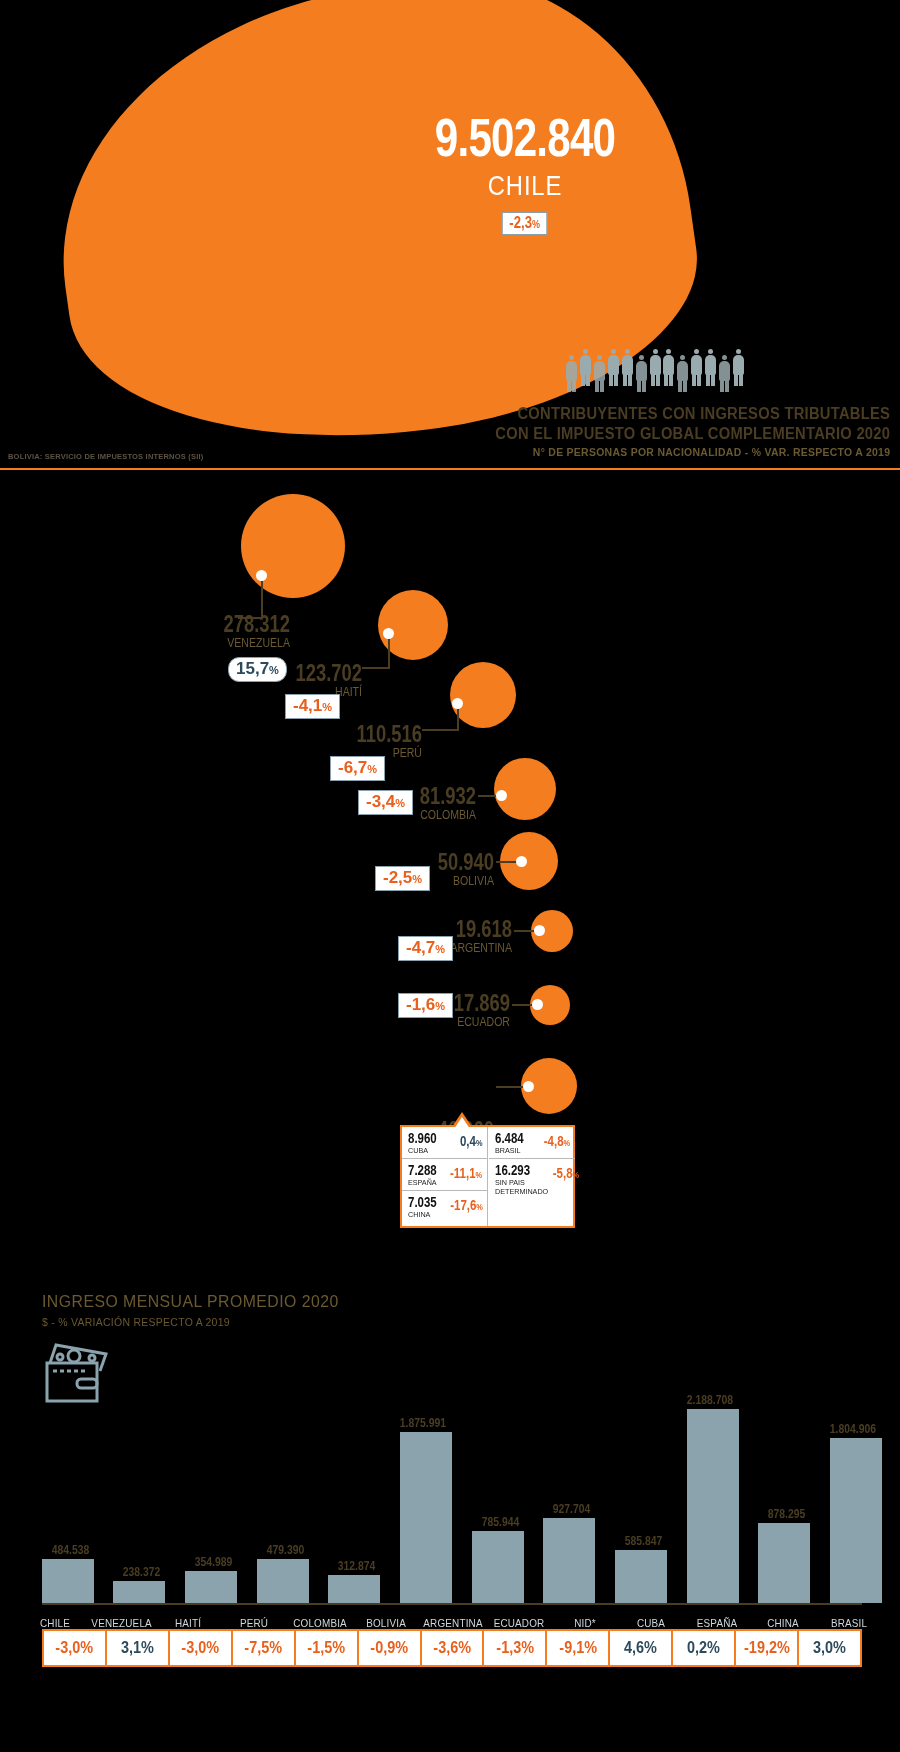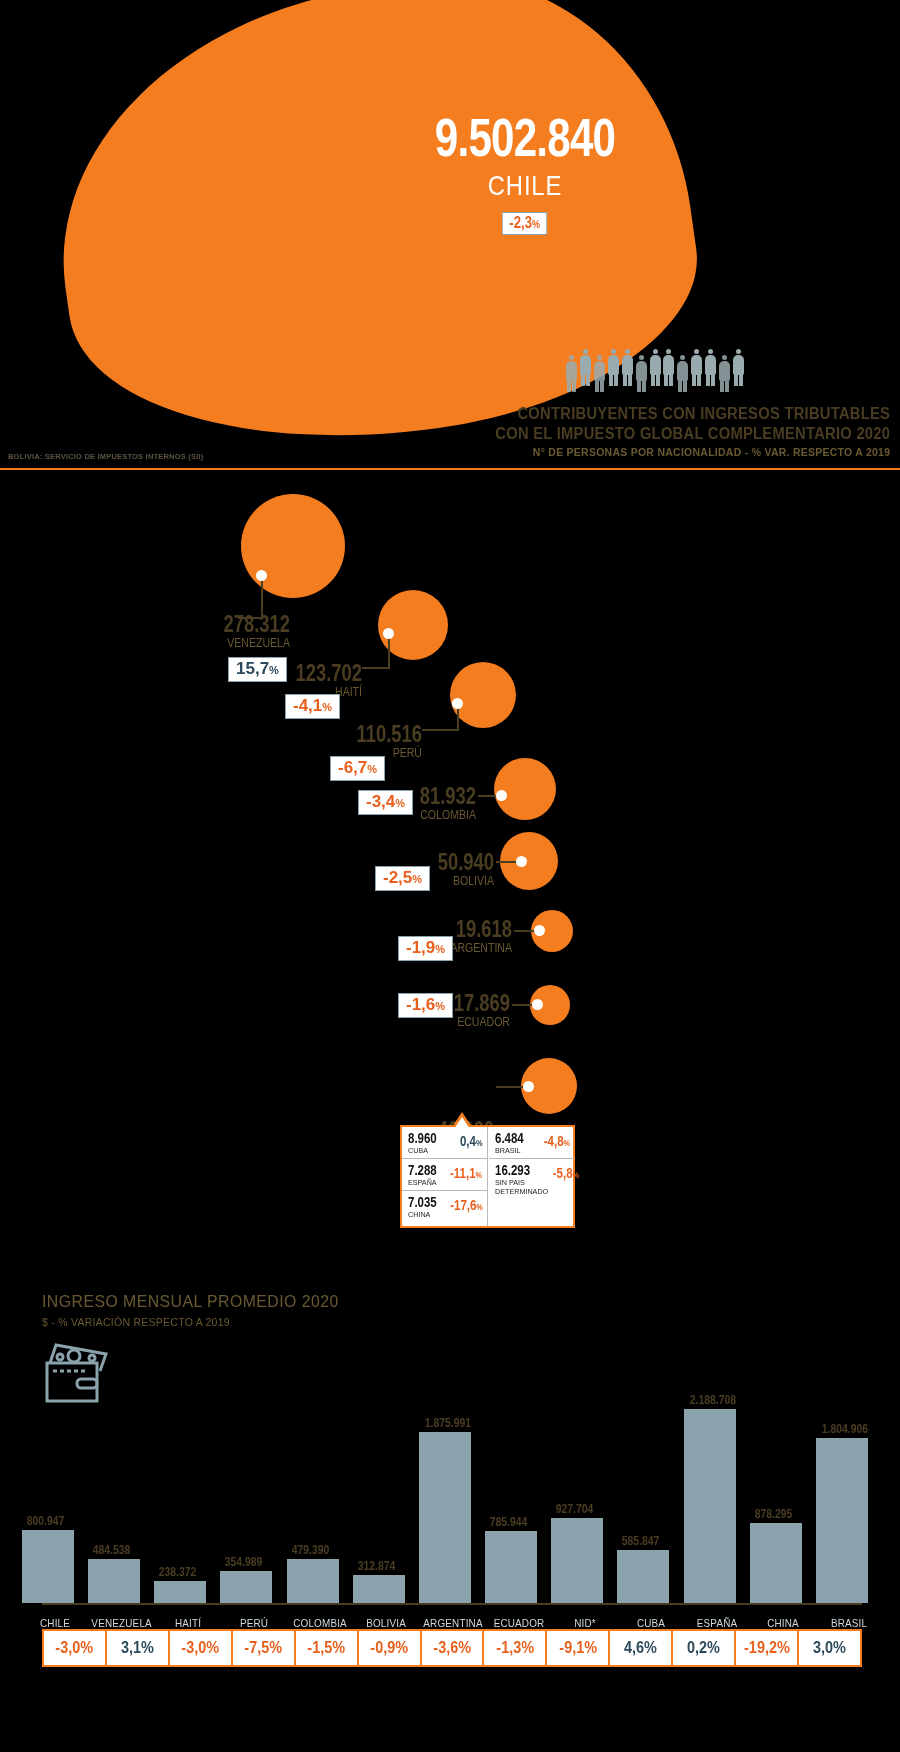--- a/index.html
+++ b/index.html
@@ -107,21 +107,21 @@
   
   #barsec { position:absolute; left:0; top:1275px; width:900px; height:477px; background:#000; }
   #bar-title { position:absolute; left:42px; top:17px; font-size:17px; color:#6b5a31;
                letter-spacing:.5px; transform:scaleX(.93); transform-origin:left; white-space:nowrap; }
   #bar-sub { position:absolute; left:42px; top:41px; font-size:11px; color:#6b5a31;
              letter-spacing:.3px; transform:scaleX(.95); transform-origin:left; white-space:nowrap; }
   #wallet { position:absolute; left:44px; top:62px; }
 
   #chart { position:absolute; left:22px; top:40px; width:860px; height:360px; }
   #plot { position:absolute; left:0; bottom:72px; width:860px; height:210px; display:flex; align-items:flex-end; }
-  .bcol { flex:1; position:relative; display:flex; flex-direction:column; align-items:flex-start; justify-content:flex-end; height:100%; }
+  .bcol { flex:1; position:relative; display:flex; flex-direction:column; align-items:flex-end; justify-content:flex-end; height:100%; }
   .bval { font-family:"Liberation Sans Narrow","Liberation Sans",sans-serif;
           font-weight:bold; font-size:13px; color:#4a3d22; line-height:1; margin-bottom:3px;
           transform:scaleX(.8); transform-origin:center; white-space:nowrap; }
   .brect { width:52px; background:#8aa3ad; }
   #axis { position:absolute; left:20px; bottom:70px; width:820px; height:2px; background:#4a3d22; }
   #xlabels { position:absolute; left:0; bottom:46px; width:860px; display:flex; }
   .xlab { flex:1; text-align:center; font-size:11px; color:#cfd9de; letter-spacing:.2px;
           transform:scaleX(.9); white-space:nowrap; }
   #pctrow { position:absolute; left:20px; bottom:8px; width:820px; height:38px;
             border:2px solid #F47D20; display:flex; background:#fff; }
@@ -238,21 +238,21 @@
 <div id="bubbles">
 
   <div class="bubble" style="left:241px; top:24px; width:104px; height:104px;"></div>
   <div class="dot" style="left:256px; top:100px;"></div>
   <div class="lead" style="left:261px; top:106px; width:2px; height:42px;"></div>
   <div class="lead" style="left:238px; top:147px; width:25px; height:2px;"></div>
   <div class="blabel" style="left:160px; top:143px; width:130px;">
     <div class="bnum">278.312</div>
     <div class="bctry">VENEZUELA</div>
   </div>
-  <div class="bpct pos" style="left:228px; top:187px;"><span>15,7</span><span class="sm">%</span></div>
+  <div class="bpct pos" style="left:228px; top:187px;border-radius:11px;"><span>15,7</span><span class="sm">%</span></div>
 
   <div class="bubble" style="left:378px; top:120px; width:70px; height:70px;"></div>
   <div class="dot" style="left:383px; top:158px;"></div>
   <div class="lead" style="left:388px; top:164px; width:2px; height:34px;"></div>
   <div class="lead" style="left:362px; top:197px; width:28px; height:2px;"></div>
   <div class="blabel" style="left:245px; top:192px; width:117px;">
     <div class="bnum">123.702</div>
     <div class="bctry">HAITÍ</div>
   </div>
   <div class="bpct" style="left:285px; top:224px;"><span>-4,1</span><span class="sm">%</span></div>
@@ -285,21 +285,21 @@
   </div>
   <div class="bpct" style="left:375px; top:396px;"><span>-2,5</span><span class="sm">%</span></div>
 
   <div class="bubble" style="left:531px; top:440px; width:42px; height:42px;"></div>
   <div class="dot" style="left:534px; top:455px;"></div>
   <div class="lead" style="left:514px; top:460px; width:22px; height:2px;"></div>
   <div class="blabel" style="left:430px; top:448px; width:82px;">
     <div class="bnum">19.618</div>
     <div class="bctry">ARGENTINA</div>
   </div>
-  <div class="bpct" style="left:398px; top:466px;"><span>-1,9</span><span class="sm">%</span></div>
+  <div class="bpct" style="left:398px; top:466px;"><span>-4,7</span><span class="sm">%</span></div>
 
   <div class="bubble" style="left:530px; top:515px; width:40px; height:40px;"></div>
   <div class="dot" style="left:532px; top:529px;"></div>
   <div class="lead" style="left:512px; top:534px; width:22px; height:2px;"></div>
   <div class="blabel" style="left:428px; top:522px; width:82px;">
     <div class="bnum">17.869</div>
     <div class="bctry">ECUADOR</div>
   </div>
   <div class="bpct" style="left:398px; top:523px;text-align:right;"><span>-1,6</span><span class="sm">%</span></div>
 
@@ -367,24 +367,20 @@
       <circle cx="30" cy="19" r="6"></circle>
       <circle cx="16" cy="20" r="3"></circle>
       <circle cx="48" cy="21" r="3"></circle>
       <path d="M9 34 h34" stroke-dasharray="4 3"></path>
       <rect x="33" y="42" width="20" height="9" rx="4"></rect>
     </g>
   </svg>
 
   <div id="chart">
     <div id="plot">
-      <div class="bcol">
-          <div class="bval">800.947</div>
-          <div class="brect" style="height:73px;"></div>
-        </div>
       <div class="bcol">
           <div class="bval">484.538</div>
           <div class="brect" style="height:44px;"></div>
         </div>
       <div class="bcol">
           <div class="bval">238.372</div>
           <div class="brect" style="height:22px;"></div>
         </div>
       <div class="bcol">
           <div class="bval">354.989</div>

